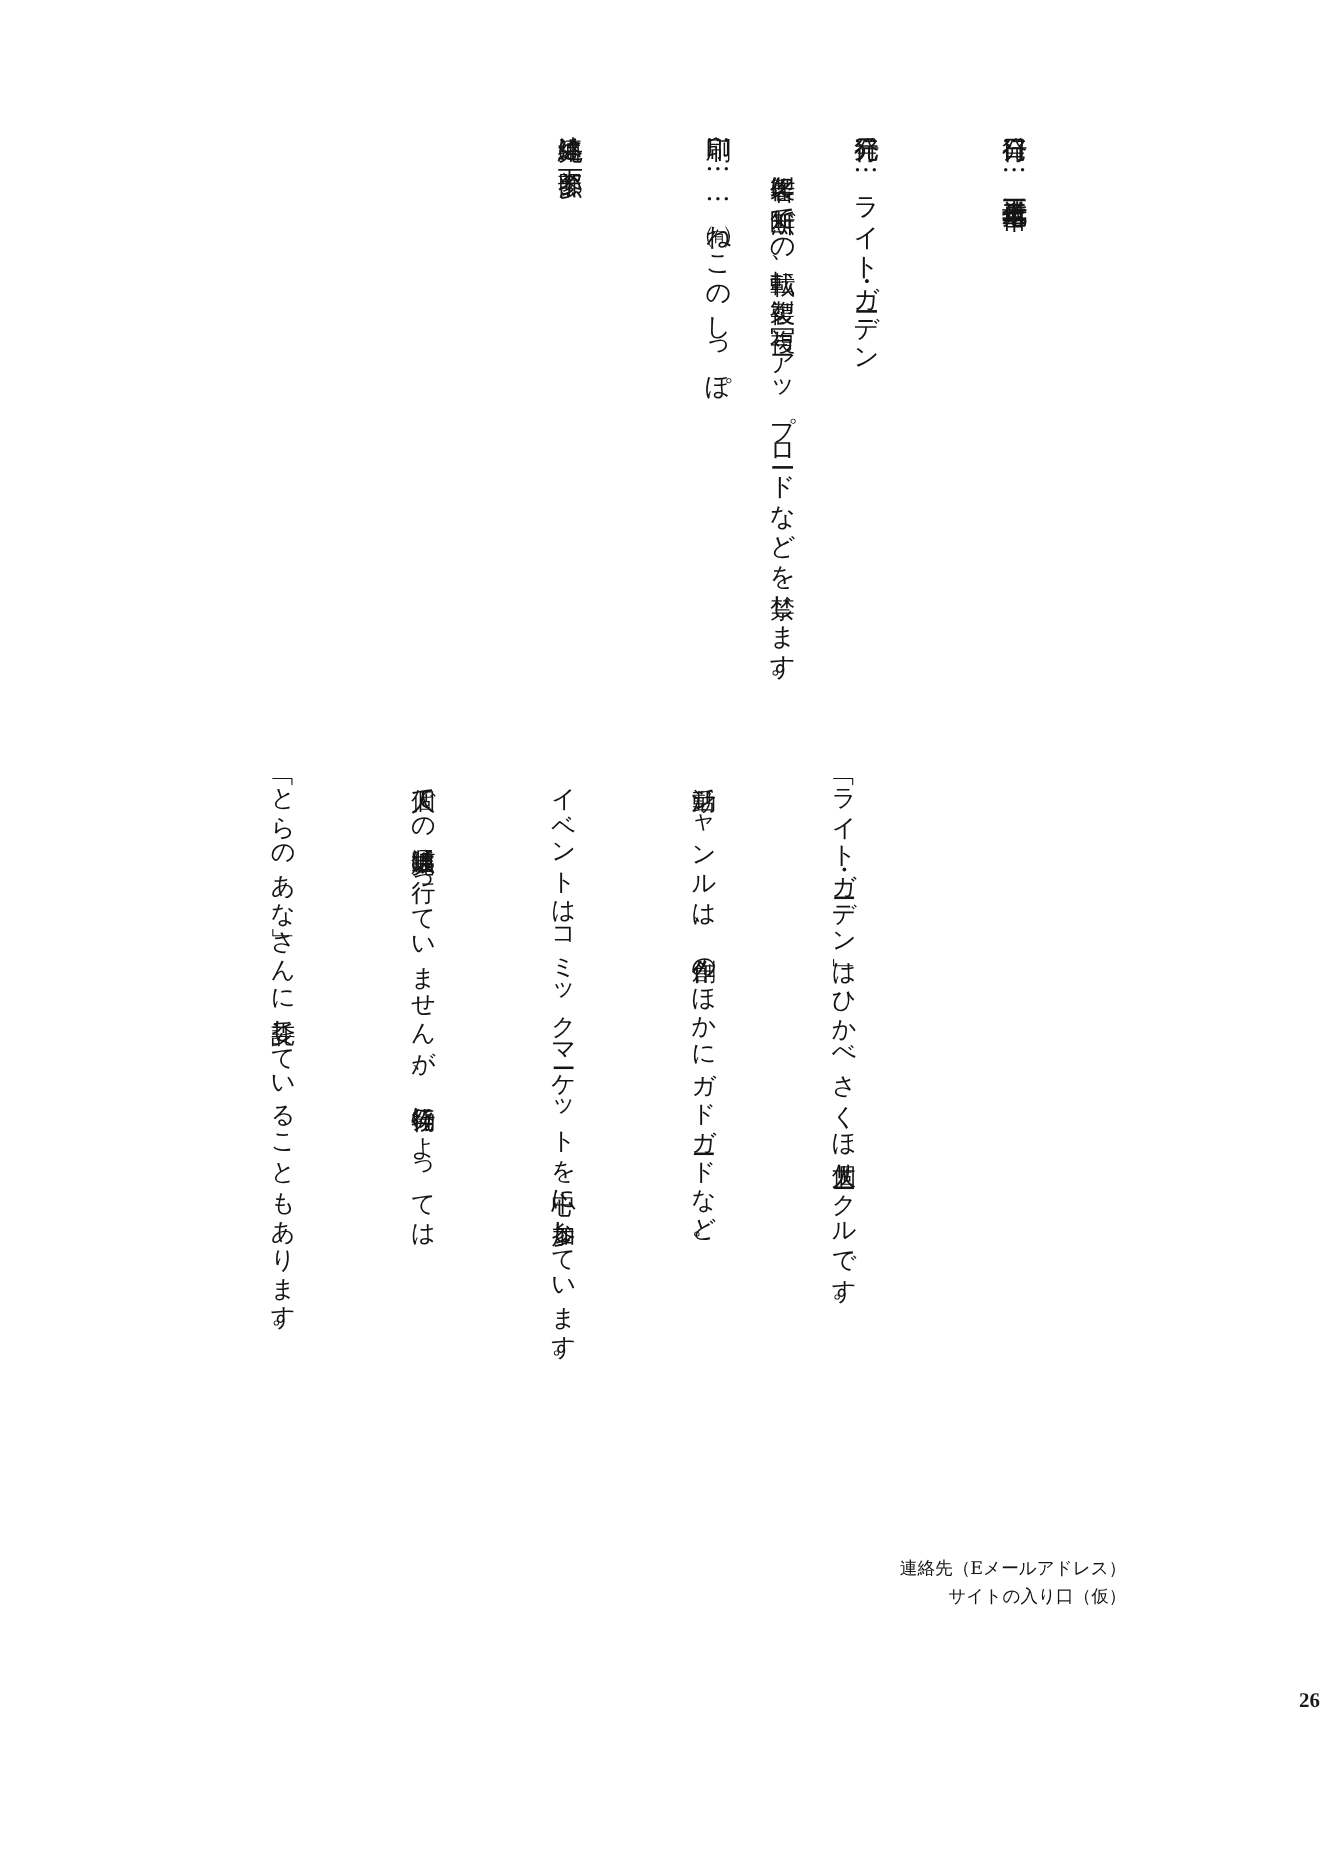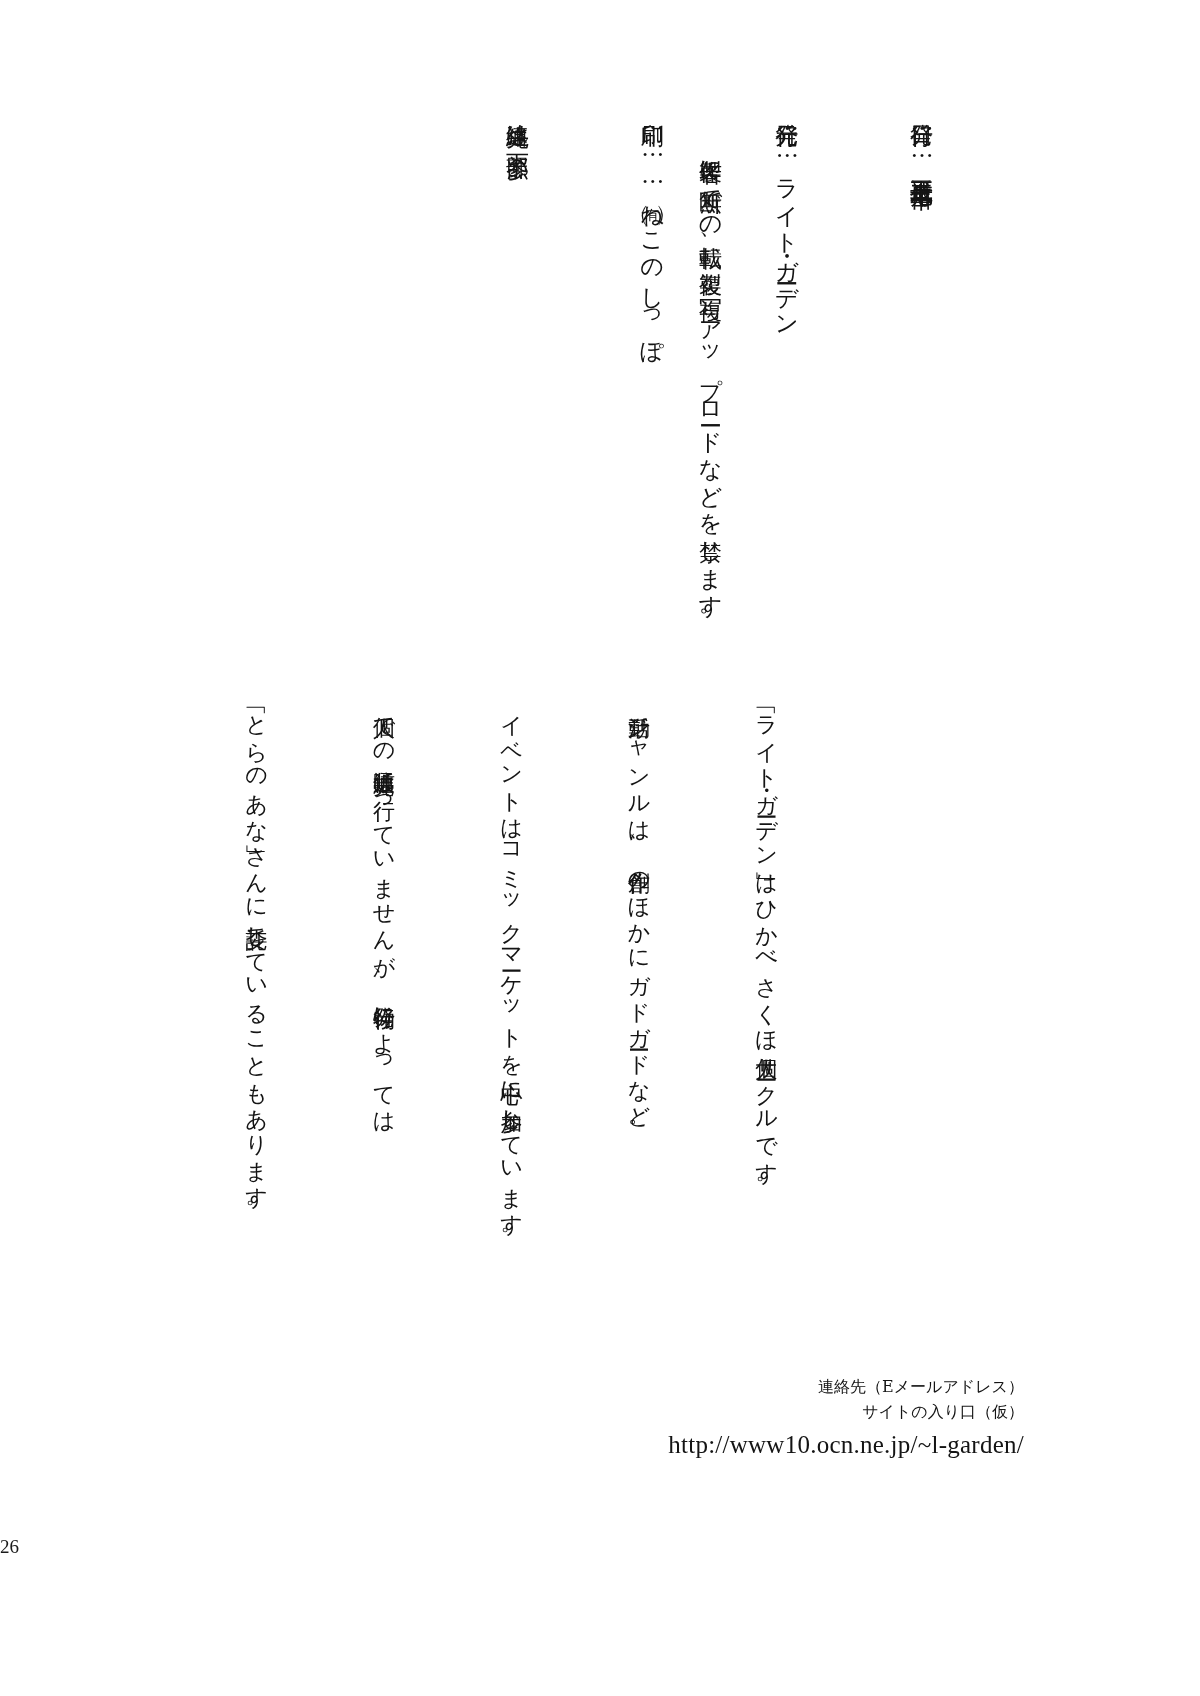--- a/index.html
+++ b/index.html
@@ -73,24 +73,25 @@
     font-family: "Liberation Serif", "DejaVu Serif", serif;
     letter-spacing: 0.01em;
   }
 
   
   #pagenum {
     position: absolute;
     left: 0;
     right: 0;
     bottom: 138px;
-    text-align: left;
+    text-align: right;
     font-size: 19px;
     font-family: "Liberation Serif", "DejaVu Serif", serif;
     color: #1a1a1a;
+    font-weight: bold;
   }
 </style>
 </head>
 <body>
 
 <div id="page">
 
   <div class="vblock" id="colophon">
     <div class="line">発行日……平成十七年三月二十一日</div>
     <div class="line">発行元……ライト・ガーデン</div>
@@ -104,18 +105,17 @@
     <div class="line">「ライト・ガーデン」はひかべさくほ個人サークルです。</div>
     <div class="line">活動ジャンルは、創作のほかにガドガードなど。</div>
     <div class="line">イベントはコミックマーケットを中心に参加しています。</div>
     <div class="line">個人での通信販売は行っていませんが、発行物によっては</div>
     <div class="line">「とらのあな」さんに委託していることもあります。</div>
   </div>
 
   <div id="contact">
     <div class="jp">連絡先（Eメールアドレス）</div>
     <div class="jp">サイトの入り口（仮）</div>
-    <div class="mono">http://www10.ocn.ne.jp/~l-garden/</div>
   </div>
 
   <div id="pagenum">26</div>
 
 </div>
 
 </body></html>

